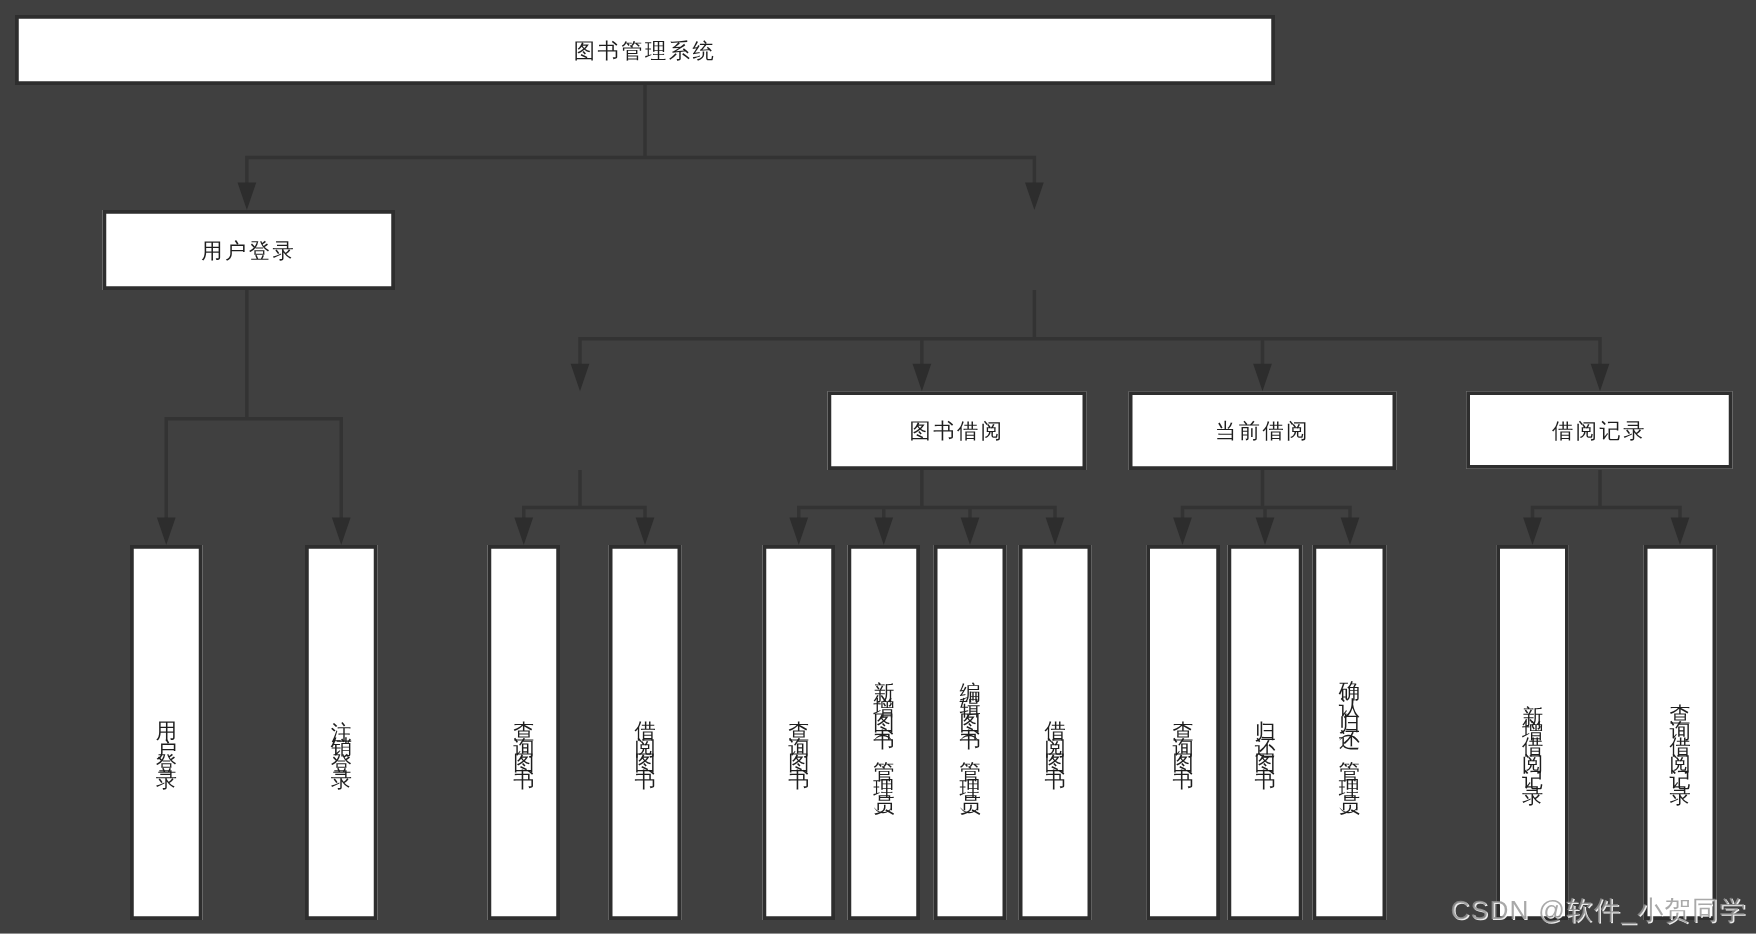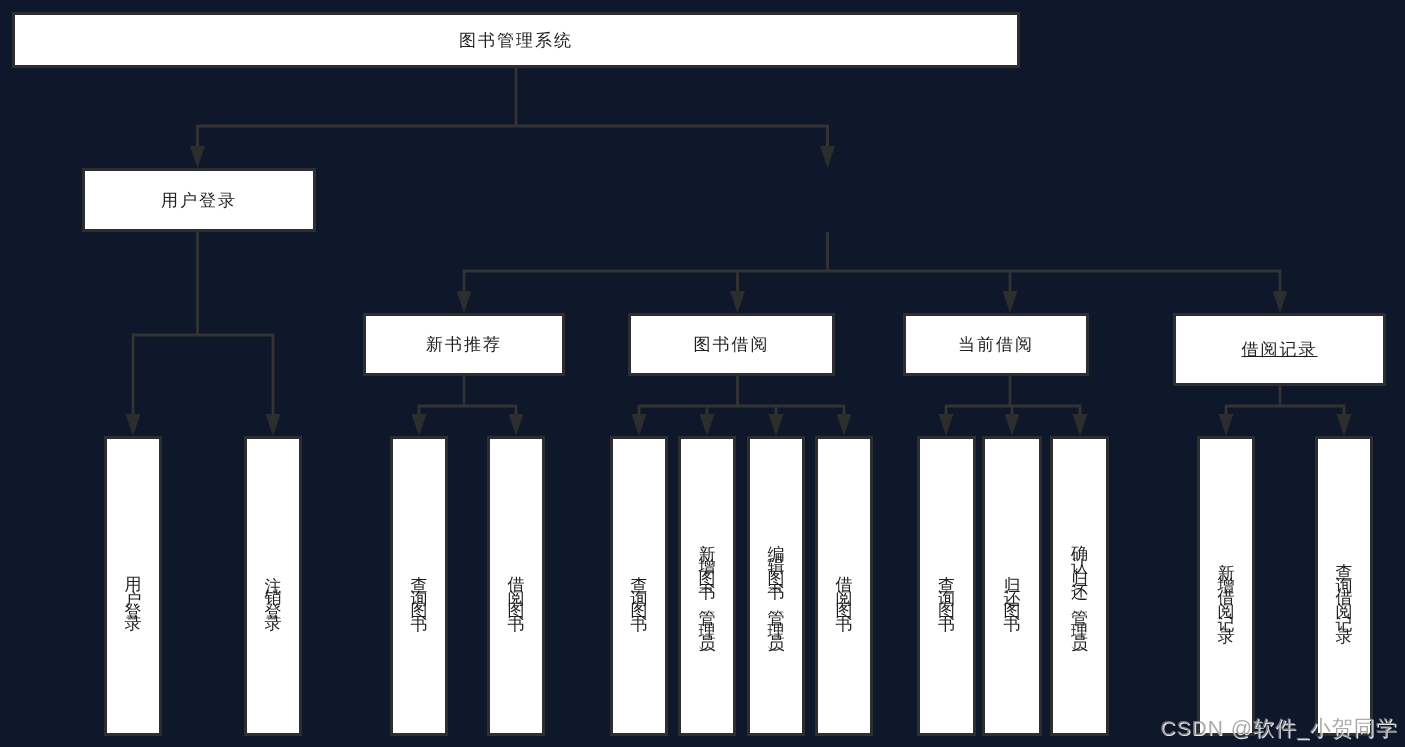--- a/index.html
+++ b/index.html
@@ -1,20 +1,20 @@
 <!DOCTYPE html>
 <html><head>
 <meta charset="utf-8">
 <style>
   html, body { margin: 0; padding: 0; background: #ffffff; }
   .canvas {
     position: relative;
     width: 1405px;
     height: 747px;
-    background: #0f172a;
+    background: #404040;
     font-family: "Liberation Sans", "DejaVu Sans", sans-serif;
     overflow: hidden;
   }
   .connectors {
     position: absolute;
     left: 0; top: 0;
     pointer-events: none;
   }
   .box {
     position: absolute;
@@ -96,24 +96,23 @@
       <polygon points="1080,436 1072.5,414 1087.5,414"></polygon>
       <polygon points="1226,436 1218.5,414 1233.5,414"></polygon>
       <polygon points="1344,436 1336.5,414 1351.5,414"></polygon>
     </g>
   </svg>
 
   <div class="box hbox" style="left:12px; top:12px; width:1008px; height:56px;">图书管理系统</div>
 
   <div class="box hbox" style="left:82px; top:168px; width:234px;">用户登录</div>
 
-  <div class="box hbox" style="left:363px; top:313px; width:202px; height:63px;">新书推荐</div>
-  <div class="box hbox" style="left:628px; top:313px; width:207px; height:63px;">图书借阅</div>
-  <div class="box hbox" style="left:903px; top:313px; width:186px; height:63px;">当前借阅</div>
-  <div class="box hbox" style="left:1173px; top:313px; width:213px; height:73px;text-decoration:underline;">借阅记录</div>
+  <div class="box hbox" style="left:662px; top:313px; width:207px; height:63px;">图书借阅</div>
+  <div class="box hbox" style="left:903px; top:313px; width:214px; height:63px;">当前借阅</div>
+  <div class="box hbox" style="left:1173px; top:313px; width:213px; height:62px;">借阅记录</div>
 
   <div class="box vbox" style="left:104px;">用户登录</div>
   <div class="box vbox" style="left:244px;">注销登录</div>
 
   <div class="box vbox" style="left:390px;">查询图书</div>
   <div class="box vbox" style="left:487px;">借阅图书</div>
 
   <div class="box vbox" style="left:610px;">查询图书</div>
   <div class="box vbox" style="left:678px;">新增图书（管理员）</div>
   <div class="box vbox" style="left:747px;">编辑图书（管理员）</div>

